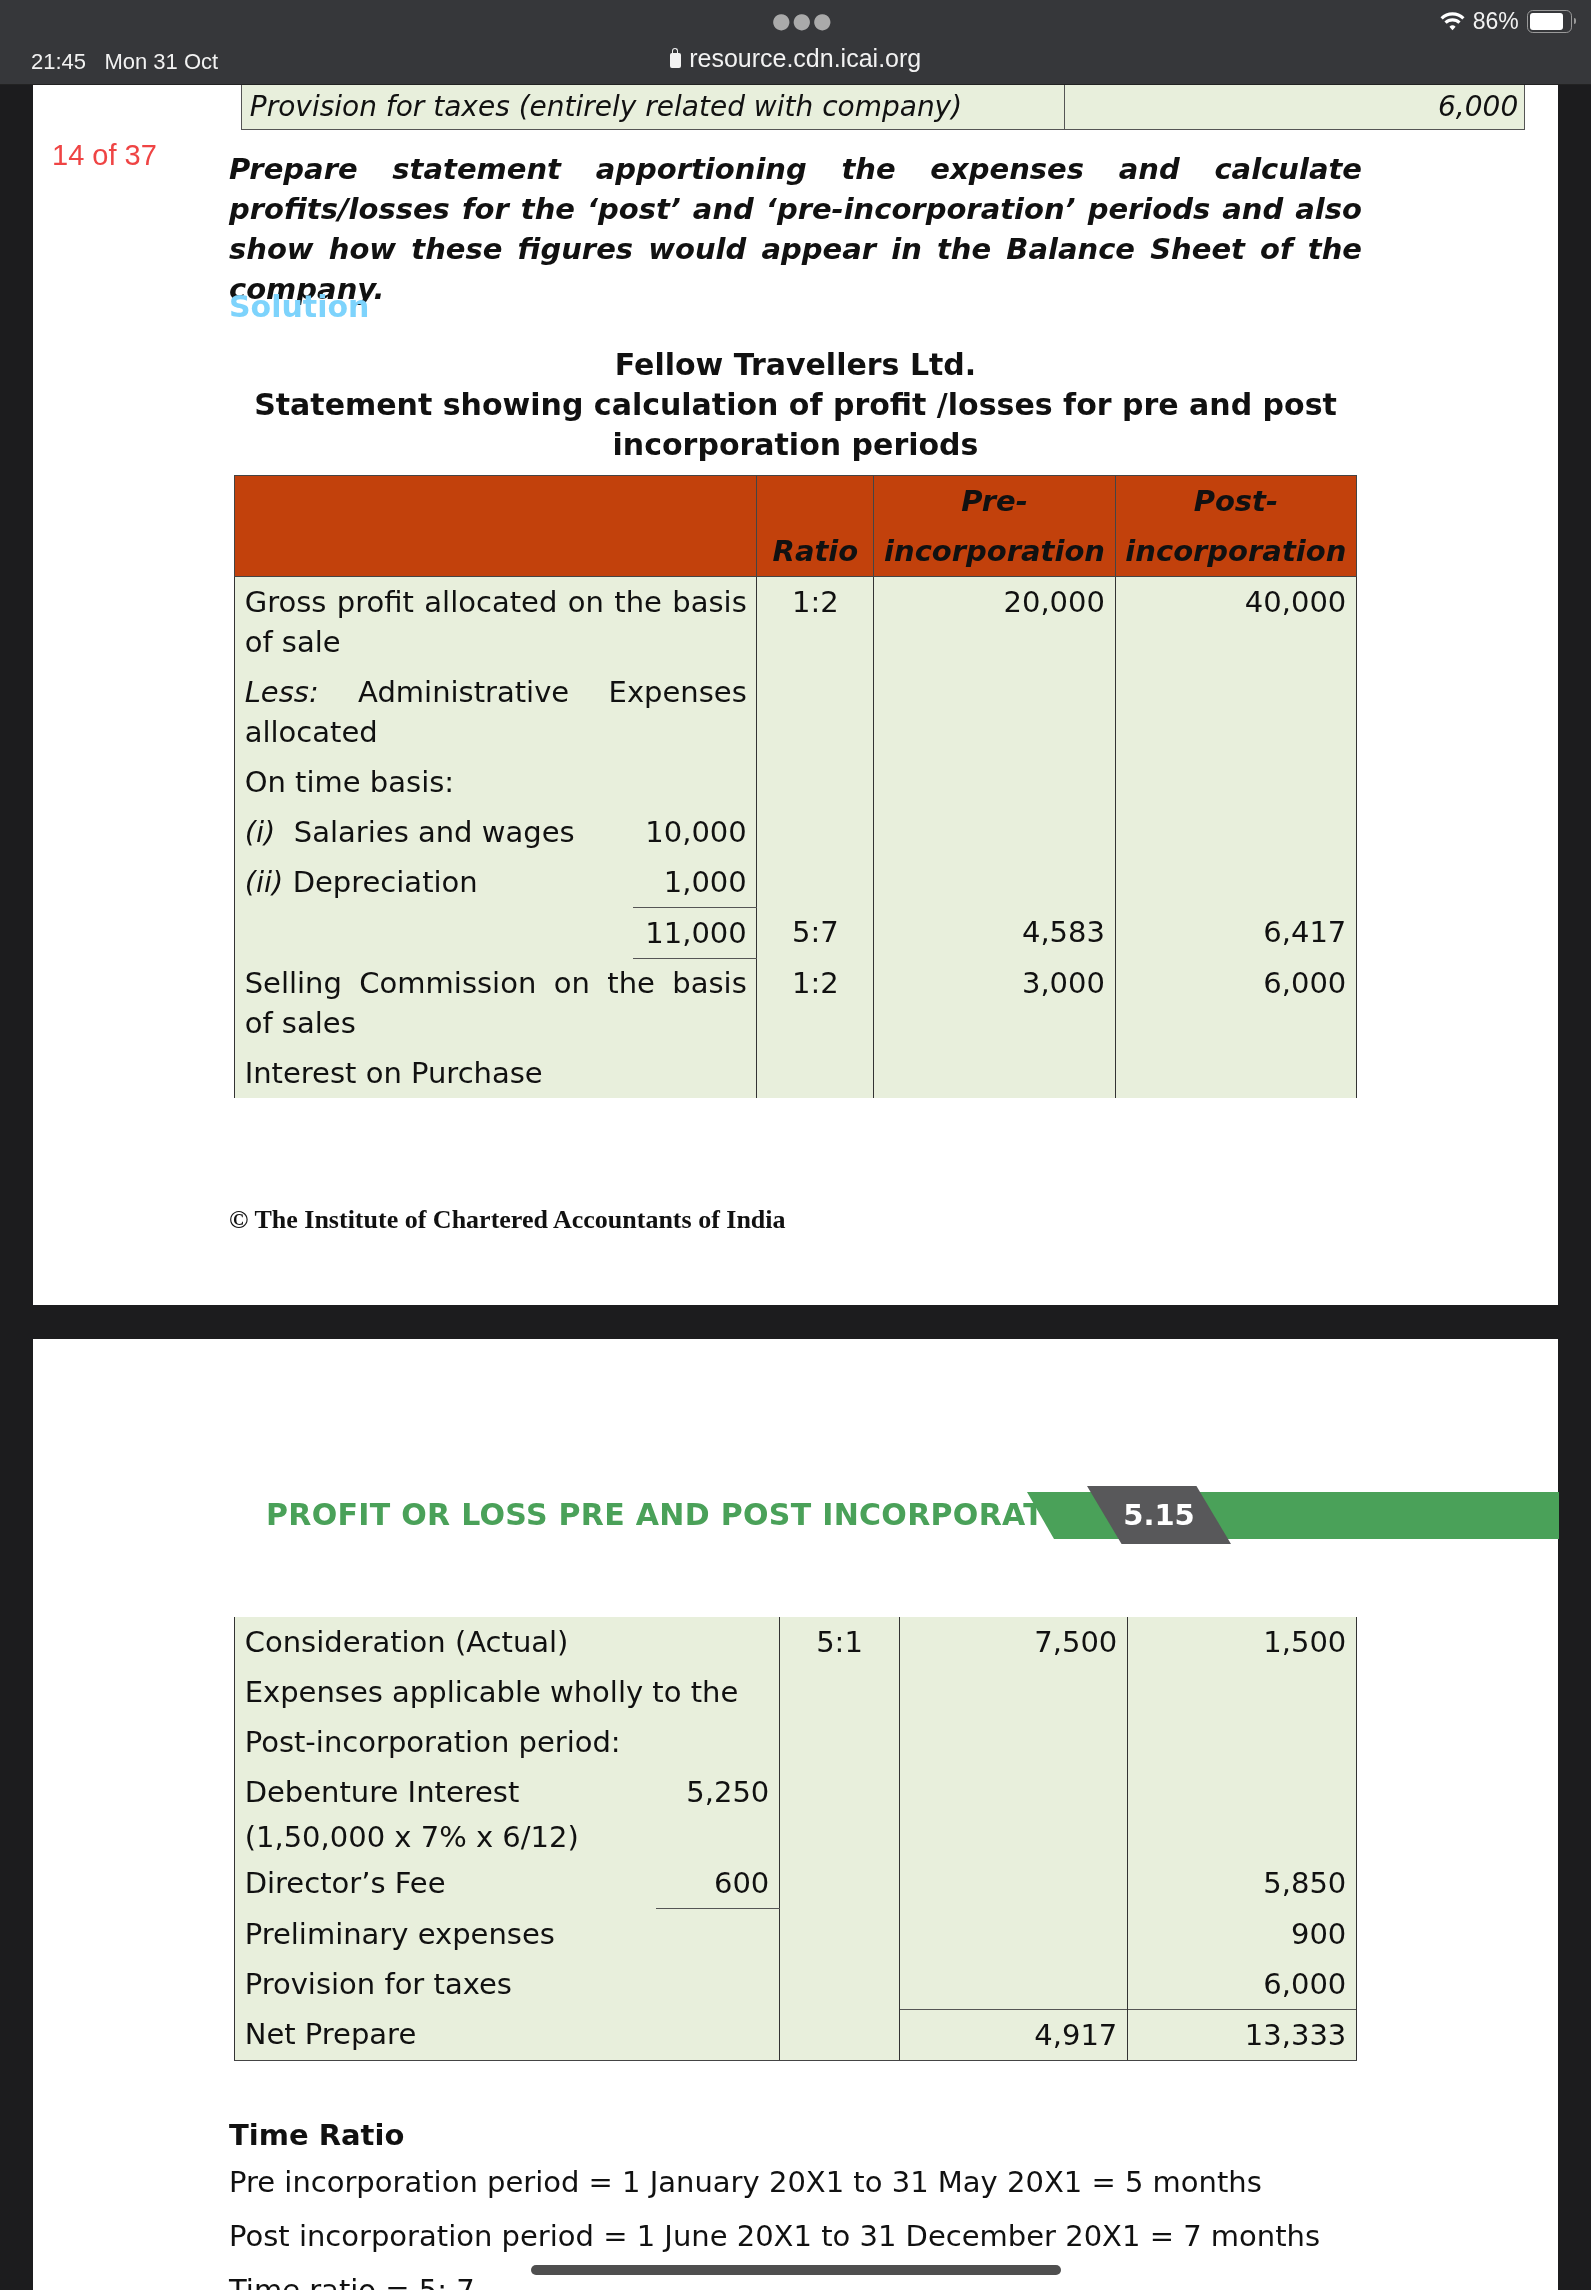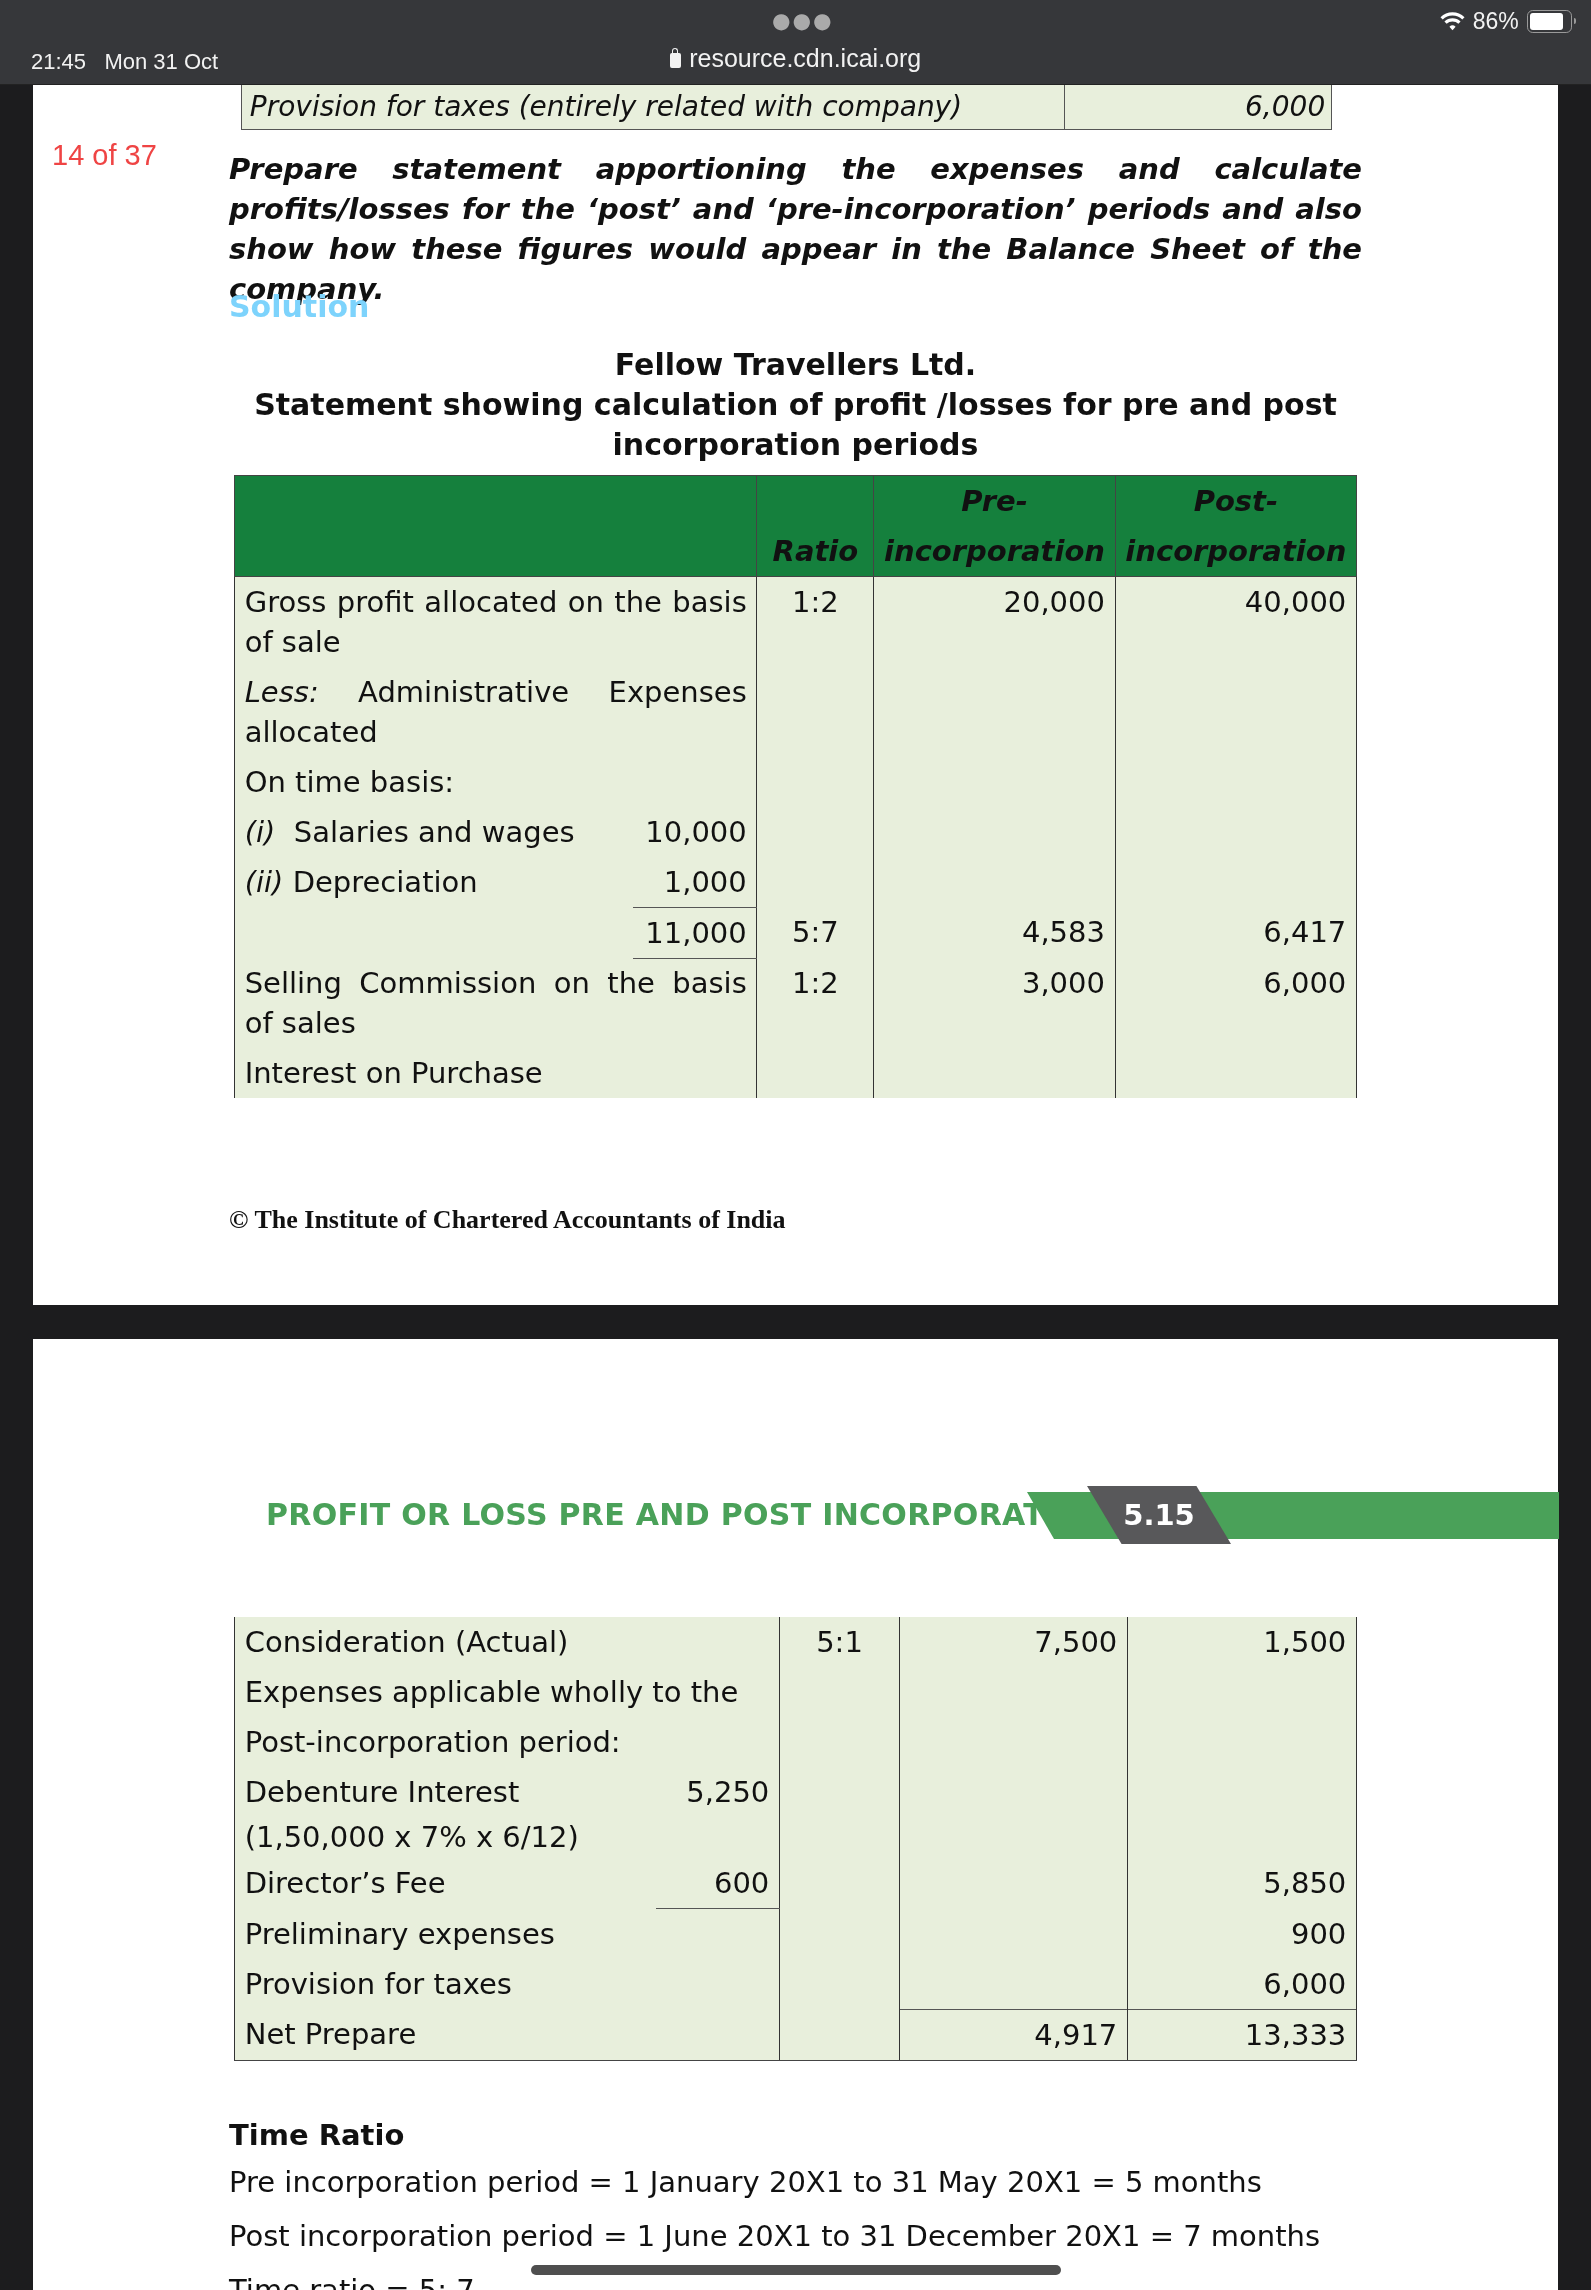--- a/index.html
+++ b/index.html
@@ -17,36 +17,36 @@
   .battery { width: 45px; height: 23px; border: 1.9px solid #9a9a9a; border-radius: 5.8px; padding: 1.9px; position: relative; }
   .battery .fill { width: 86%; height: 100%; background: #fff; border-radius: 2.9px; }
   .battery:after { content: ""; position: absolute; right: -5.8px; top: 6.8px; width: 2.9px; height: 6.8px; background: #9a9a9a; border-radius: 0 1.9px 1.9px 0; }
 
   .page { position: absolute; left: 33px; width: 1525px; background: #fff; }
   .page1 { top: 85px; height: 1220px; }
   .page2 { top: 1339px; height: 951px; }
 
   .page-counter { position: absolute; left: 52px; top: 139px; font-size: 29px; color: #ef4444; font-family: "Liberation Sans", sans-serif; z-index: 3; }
 
-  .prev-row { position: absolute; left: 241px; top: 85px; width: 1091px; height: 45px; background: #e8efdc; border: 1.5px solid #555; border-top: none; display: flex; justify-content: flex-end; }
+  .prev-row { position: absolute; left: 241px; top: 85px; width: 1284px; height: 45px; background: #e8efdc; border: 1.5px solid #555; border-top: none; display: flex; justify-content: flex-end; }
   .prev-row .c1 { width: 823px; border-right: 1.5px solid #555; padding: 3.9px 7.8px; font-style: italic; font-size: 28px; line-height: 35px; }
   .prev-row .c2 { flex: 1; padding: 3.9px 5.8px; text-align: right; font-style: italic; font-size: 28px; line-height: 35px; }
 
   .para { position: absolute; left: 229px; top: 149px; width: 1133px; font-size: 29px; line-height: 40px; font-style: italic; text-align: justify; font-weight: bold; }
   .solution { position: absolute; left: 229px; top: 289px; font-size: 30px; font-weight: bold; color: #7dd3fc; }
 
   .titles { position: absolute; left: 229px; width: 1133px; top: 345px; text-align: center; font-weight: bold; font-size: 30px; line-height: 40px; }
 
   table.stmt { position: absolute; left: 234px; width: 1123px; border-collapse: collapse; font-size: 29px; }
   table.stmt td { padding: 0 9.7px; vertical-align: top; line-height: 50px; }
   table.stmt .num { text-align: right; }
   table.stmt .ctr { text-align: center; }
   .t1 { top: 475px; }
   .t2 { top: 1617px; }
-  .hdr td { background: #15803d; font-weight: bold; font-style: italic; text-align: center; border: 1.5px solid #444; border-bottom: 1.9px solid #444; line-height: 50px; }
+  .hdr td { background: #c2410c; font-weight: bold; font-style: italic; text-align: center; border: 1.5px solid #444; border-bottom: 1.9px solid #444; line-height: 50px; }
   .body td { background: #e8efdc; }
   .vl { border-left: 1.5px solid #333; }
   .vr { border-right: 1.5px solid #333; }
   .under { border-bottom: 1.9px solid #555; }
   .over { border-top: 1.9px solid #555; }
   .wrap2 { line-height: 40px !important; padding-top: 4.9px !important; padding-bottom: 4.9px !important; }
   .justify { text-align: justify; text-align-last: left; }
   .bottomb td { border-bottom: 1.9px solid #444; }
 
   .footer-copy { position: absolute; left: 229px; top: 1205px; font-family: "Liberation Serif", serif; font-weight: bold; font-size: 26px; }

